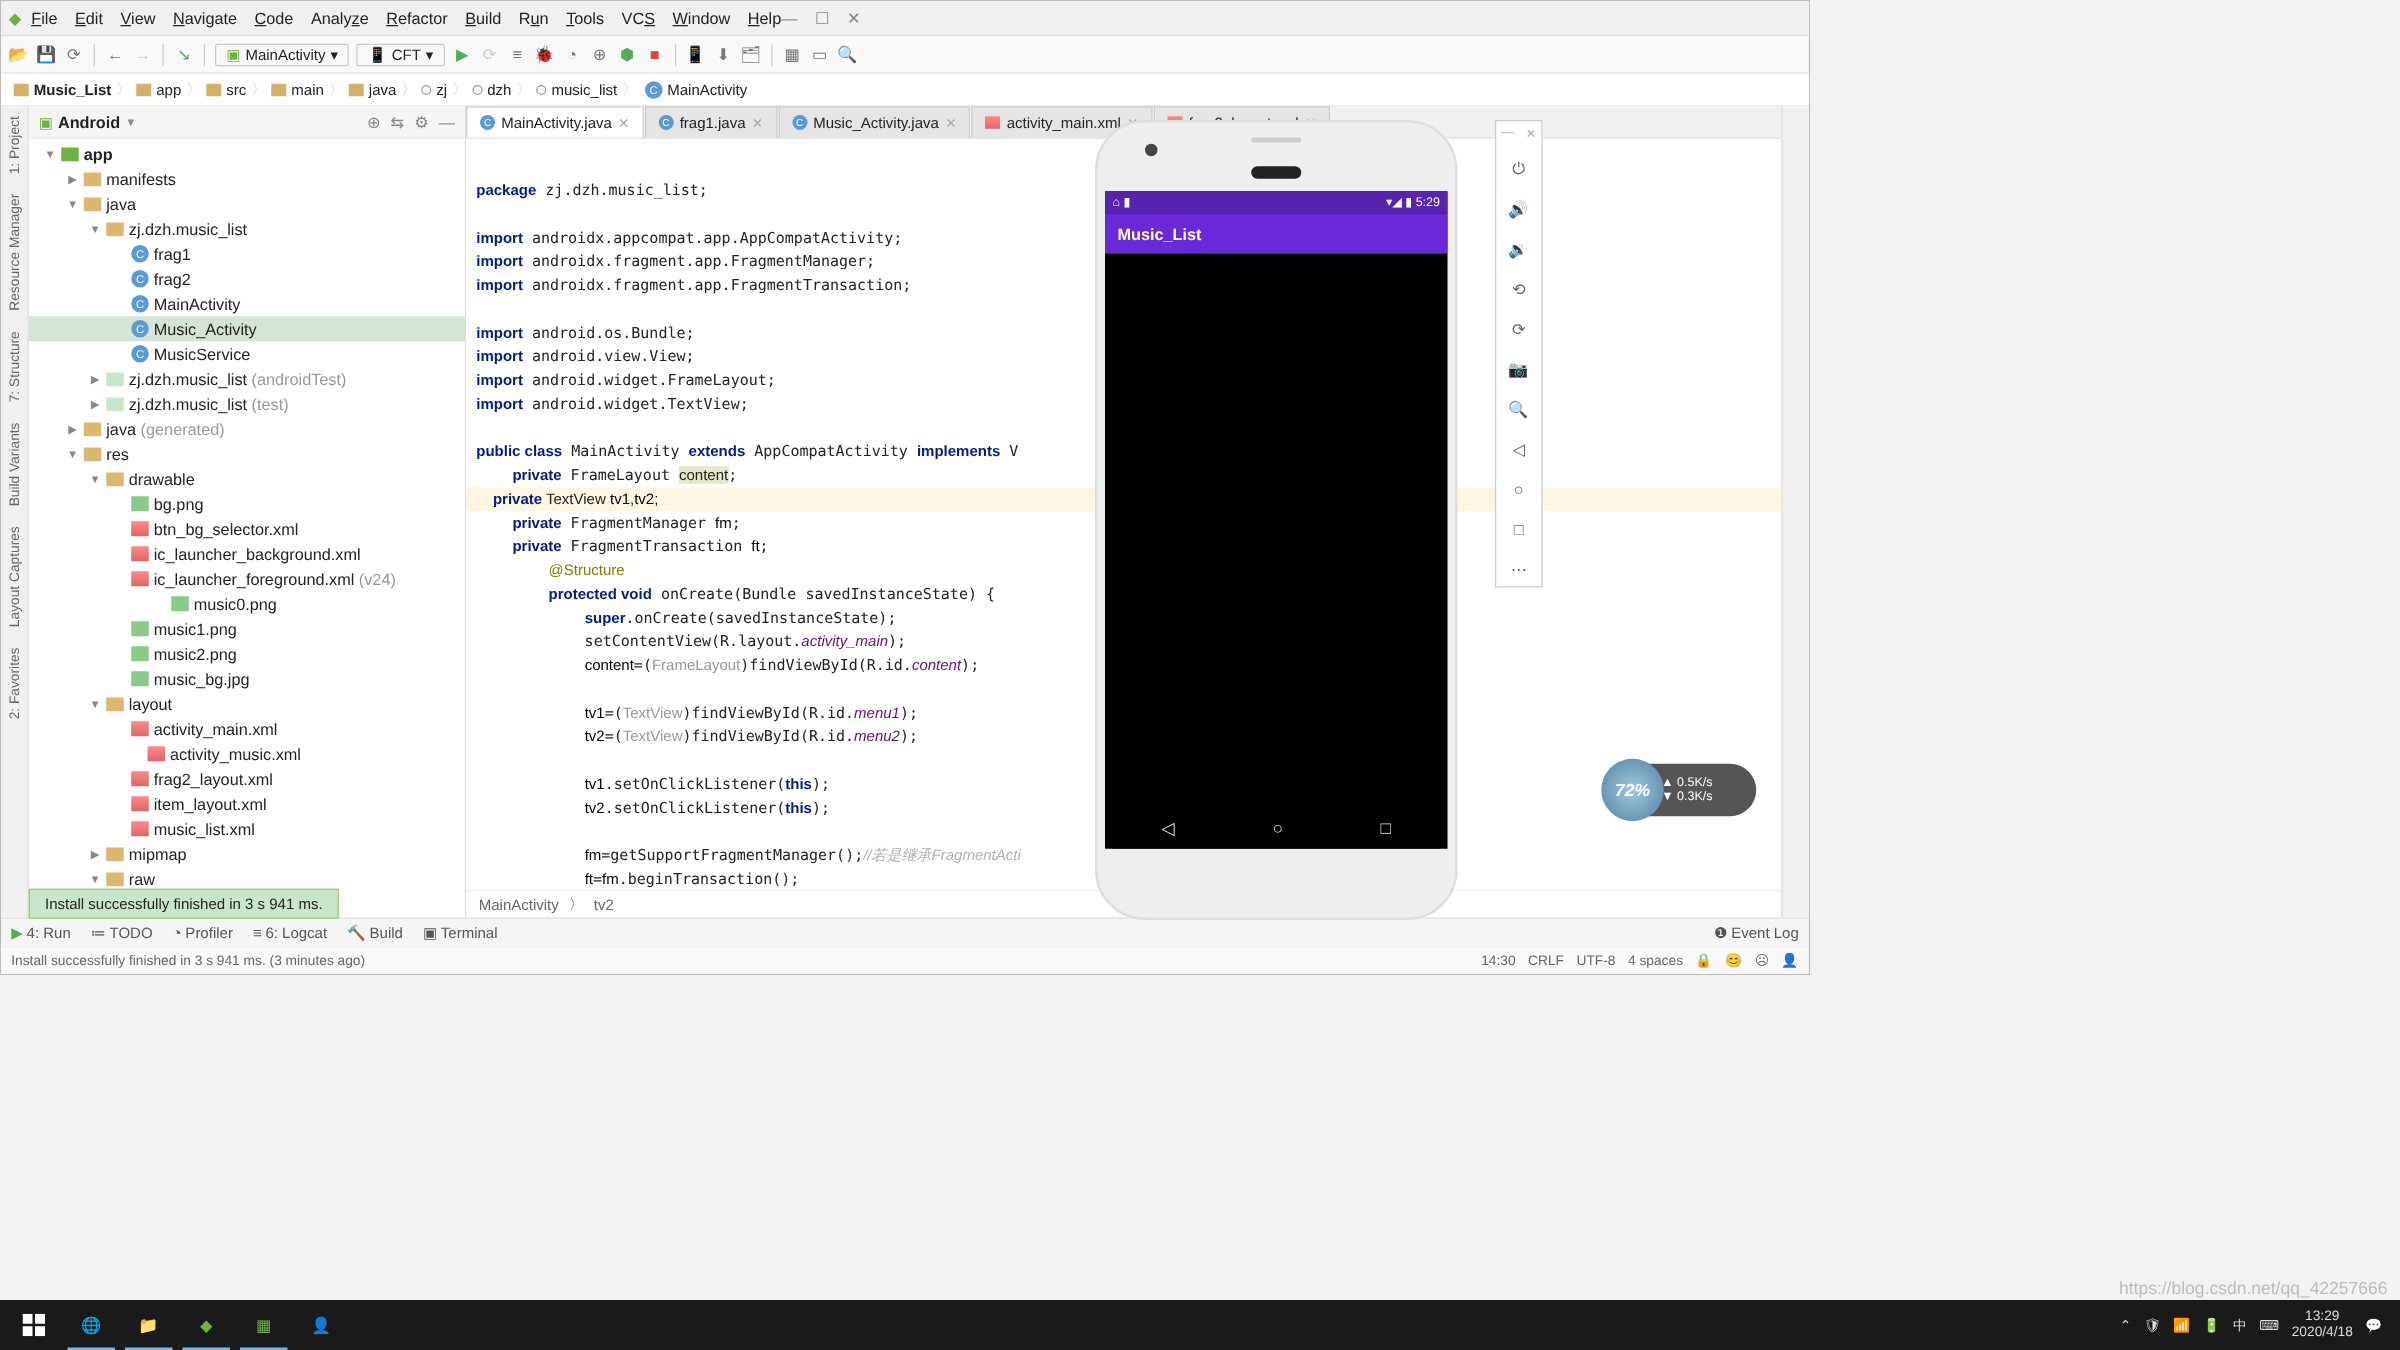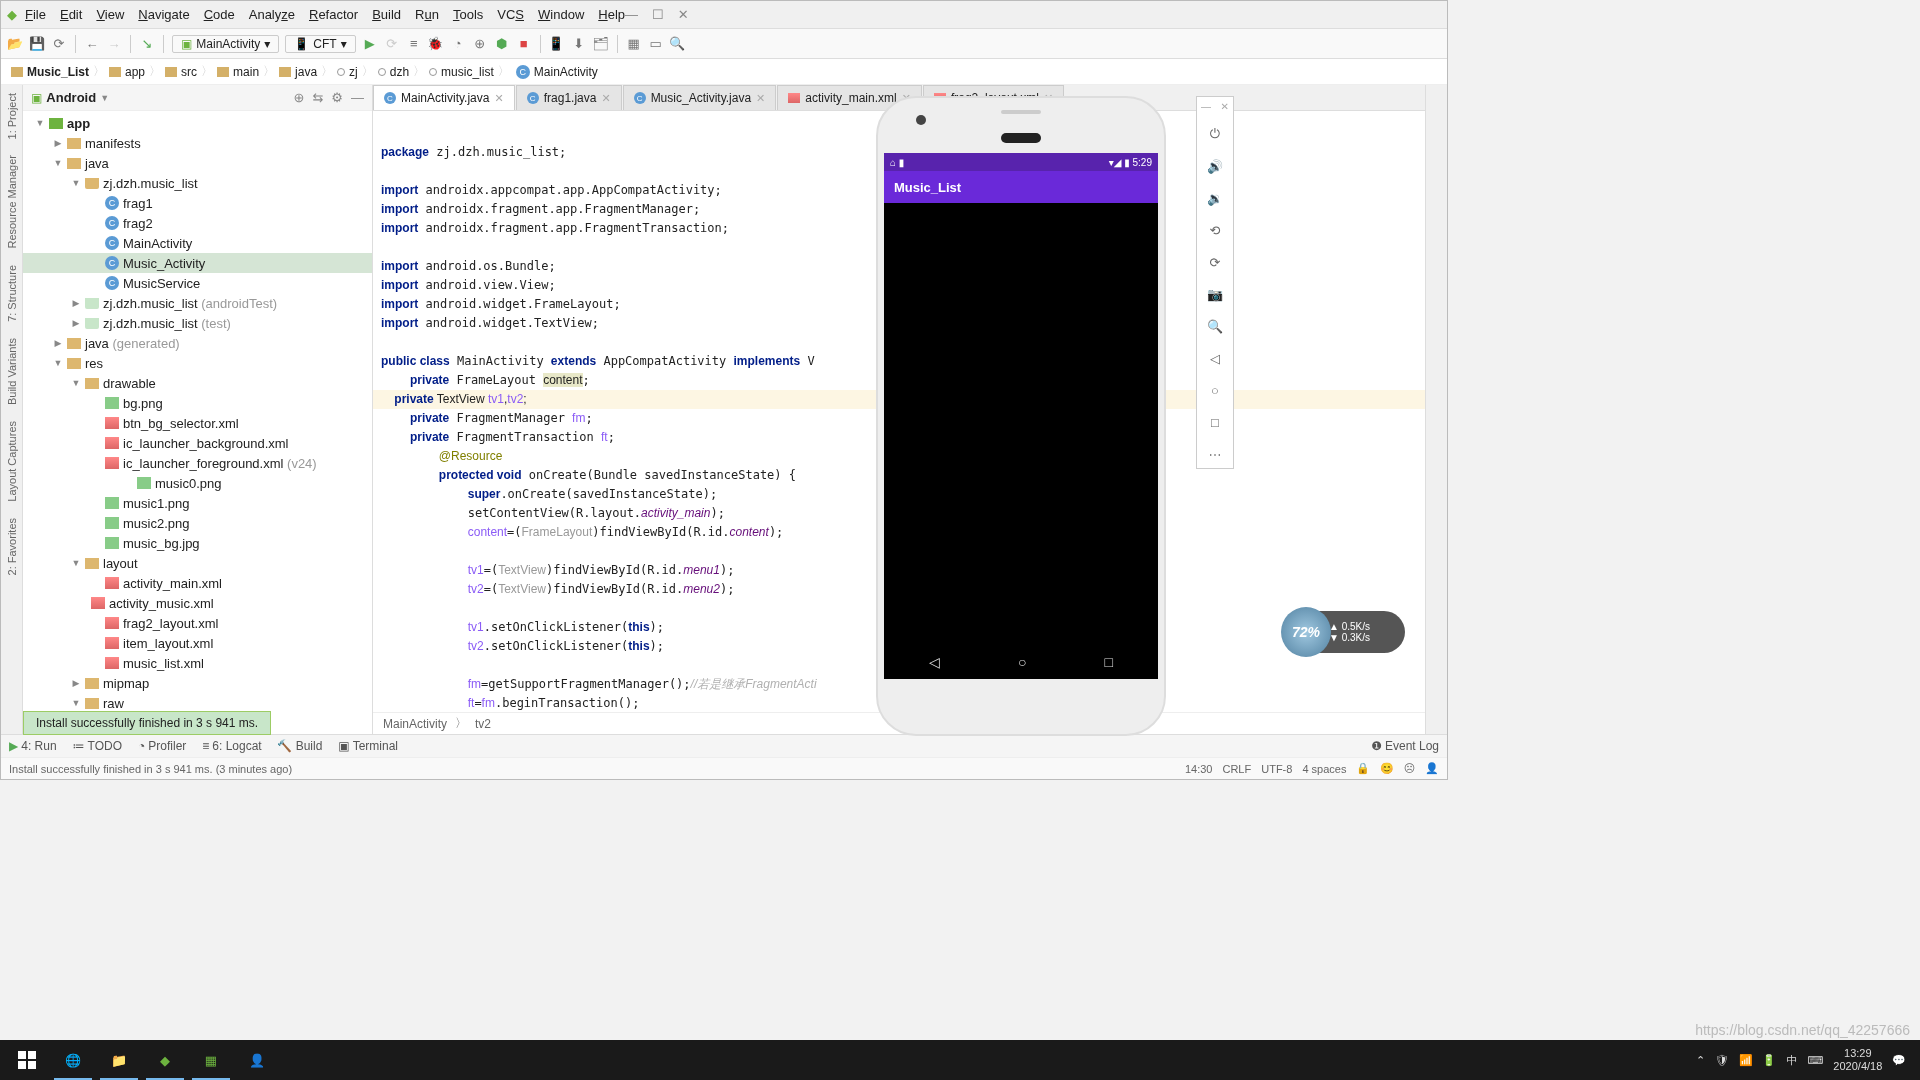--- a/index.html
+++ b/index.html
@@ -48,21 +48,21 @@
 .tab .ico-j { width:12px; height:12px; border-radius:50%; background:#5b9bd5; color:#fff; font-size:8px; display:flex; align-items:center; justify-content:center; }
 .tab .ico-x { width:12px; height:10px; background:linear-gradient(#f88,#d66); }
 .editor-body { flex:1; display:flex; background:#fff; overflow:hidden; }
 .gut { width:56px; background:#fafafa; color:#aaa; text-align:right; font:12px/19px Consolas,monospace; border-right:1px solid #eee; padding-right:18px; padding-top:4px; position:relative; }
 .gut .bulb { position:absolute; right:2px; top:calc(4px + 19px*12); color:#e8a33c; }
 .code { flex:1; font:12px/19px Consolas,monospace; padding:4px 8px; white-space:pre; overflow:hidden; position:relative;margin-top:28px; }
 .code .hl { background:#fdf6e3; display:block; margin:0 -8px; padding:0 8px; }
 .kw { color:#001d88; font-weight:bold; }
 .an { color:#808000; }
 .it { font-style:italic; color:#660e7a; }
-.fld { color:#8b5cf6; }
+.fld { color:#000000; }
 .com { color:#b0b0b0; font-style:italic; }
 .crumb2 { height:22px; border-top:1px solid #eee; padding:0 10px; display:flex; align-items:center; font-size:12px; color:#666; gap:8px; }
 .right-rail { width:22px; background:#f0f0f0; border-left:1px solid #ddd; }
 .install-pop { position:absolute; left:22px; bottom:44px; background:#c8e6c9; border:1px solid #9ccc65; padding:4px 12px; font-size:12px; }
 .bottombar { height:23px; background:#f5f5f5; border-top:1px solid #ddd; display:flex; align-items:center; padding:0 8px; font-size:12px; gap:16px; }
 .bottombar .bb { cursor:pointer; color:#555; display:flex; align-items:center; gap:3px; }
 .statusbar { height:22px; background:#f9f9f9; border-top:1px solid #eee; display:flex; align-items:center; padding:0 8px; font-size:11px; color:#666; }
 .statusbar .r { margin-left:auto; display:flex; gap:10px; align-items:center; }
 .emu { position:absolute; left:875px; top:95px; width:310px; height:650px; }
 .phone { width:290px; height:640px; background:#eee; border:2px solid #ddd; border-radius:40px; position:relative; }
@@ -317,21 +317,21 @@
           </div>
         <div class="tree-row" style="padding-left:48px">
             <span class="tw">▼</span>
             <span class="tico-fold"></span>
             <span>layout</span>
           </div>
         <div class="tree-row" style="padding-left:78px">
             <span class="tico-xml"></span>
             <span>activity_main.xml</span>
           </div>
-        <div class="tree-row" style="padding-left:64px">
+        <div class="tree-row" style="padding-left:91px">
             <span class="tico-xml"></span>
             <span>activity_music.xml</span>
           </div>
         <div class="tree-row" style="padding-left:78px">
             <span class="tico-xml"></span>
             <span>frag2_layout.xml</span>
           </div>
         <div class="tree-row" style="padding-left:78px">
             <span class="tico-xml"></span>
             <span>item_layout.xml</span>
@@ -390,21 +390,21 @@
 
 <span class="kw">import</span> android.os.Bundle;
 <span class="kw">import</span> android.view.View;
 <span class="kw">import</span> android.widget.FrameLayout;
 <span class="kw">import</span> android.widget.TextView;
 
 <span class="kw">public class</span> MainActivity <span class="kw">extends</span> AppCompatActivity <span class="kw">implements</span> V
     <span class="kw">private</span> FrameLayout <span style="background:#e8e8c8">content</span>;
 <span class="hl">    <span class="kw">private</span> TextView <span class="fld">tv1</span>,<span class="fld">tv2</span>;</span>    <span class="kw">private</span> FragmentManager <span class="fld">fm</span>;
     <span class="kw">private</span> FragmentTransaction <span class="fld">ft</span>;
-        <span class="an">@Resource</span>
+        <span class="an">@Structure</span>
         <span class="kw">protected void</span> onCreate(Bundle savedInstanceState) {
             <span class="kw">super</span>.onCreate(savedInstanceState);
             setContentView(R.layout.<span class="it">activity_main</span>);
             <span class="fld">content</span>=(<span class="gray">FrameLayout</span>)findViewById(R.id.<span class="it">content</span>);
 
             <span class="fld">tv1</span>=(<span class="gray">TextView</span>)findViewById(R.id.<span class="it">menu1</span>);
             <span class="fld">tv2</span>=(<span class="gray">TextView</span>)findViewById(R.id.<span class="it">menu2</span>);
 
             <span class="fld">tv1</span>.setOnClickListener(<span class="kw">this</span>);
             <span class="fld">tv2</span>.setOnClickListener(<span class="kw">this</span>);

